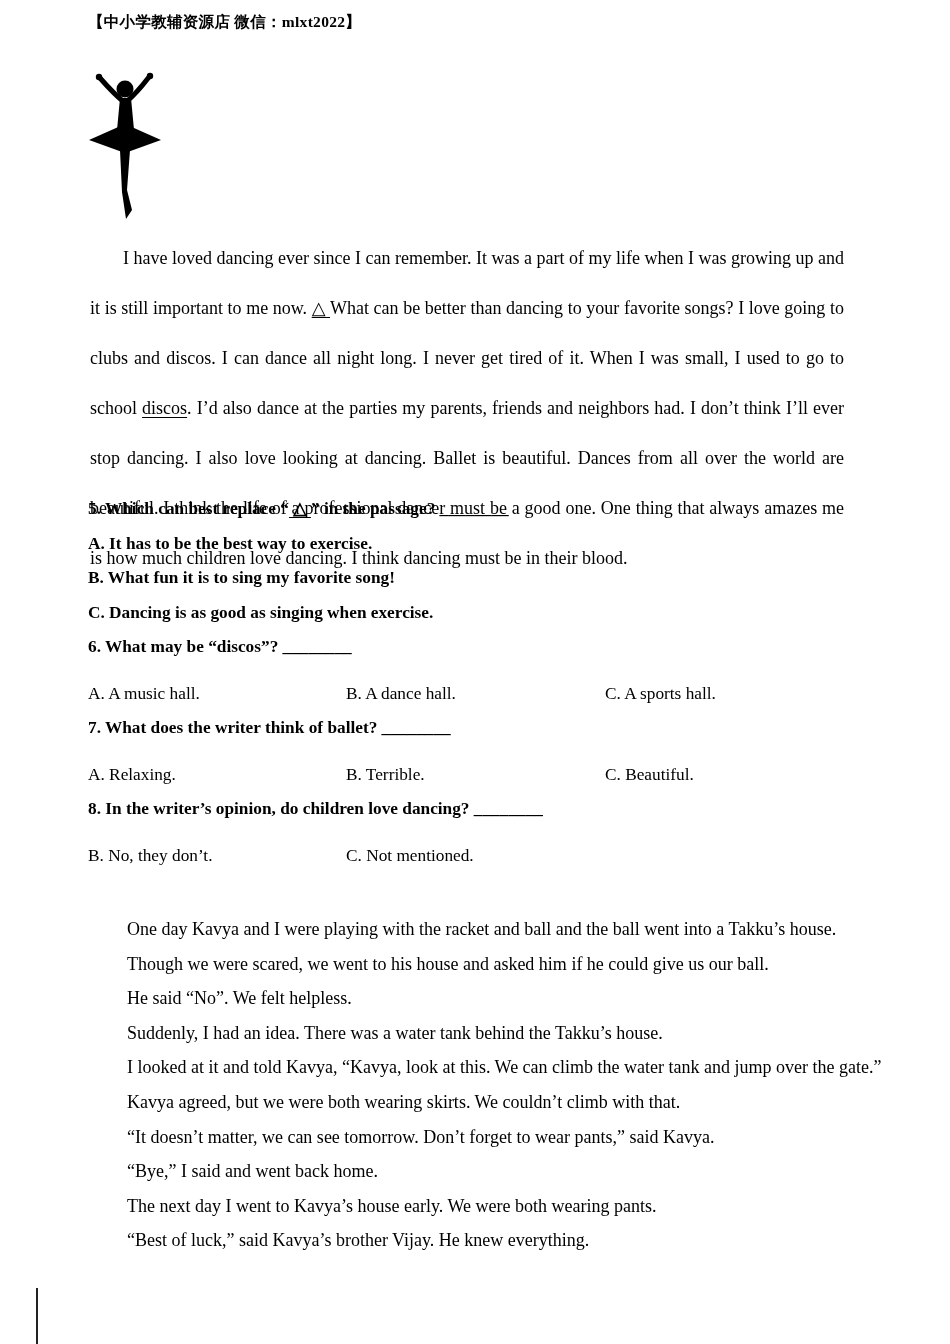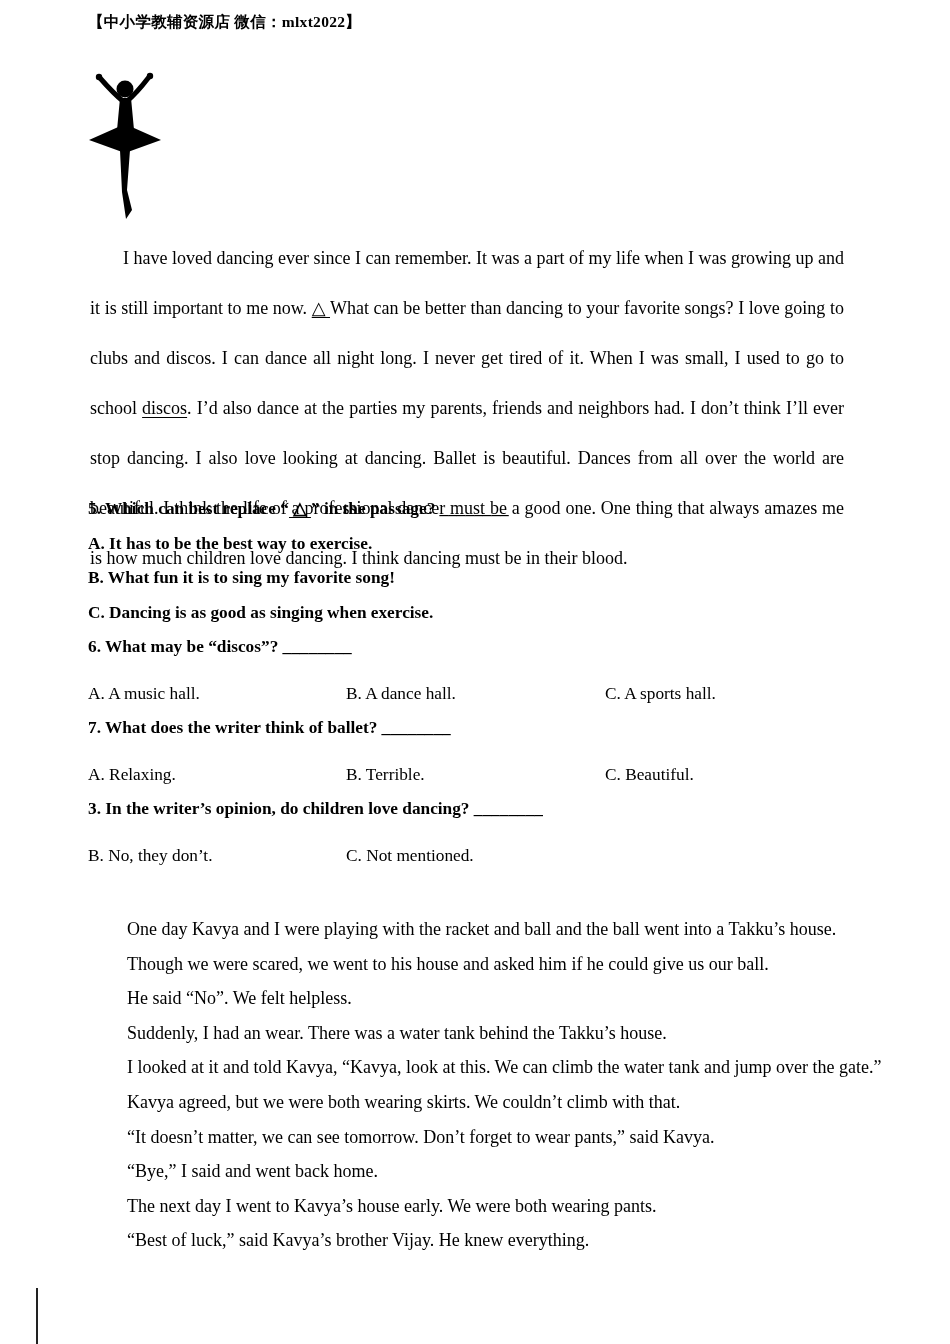--- a/index.html
+++ b/index.html
@@ -82,33 +82,33 @@
       <div>C. A sports hall.</div>
     </div>
 
     <div class="qline">7. What does the writer think of ballet? ________</div>
     <div class="optrow">
       <div>A. Relaxing.</div>
       <div>B. Terrible.</div>
       <div>C. Beautiful.</div>
     </div>
 
-    <div class="qline">3. In the writer’s opinion, do children love dancing? ________</div>
+    <div class="qline">8. In the writer’s opinion, do children love dancing? ________</div>
     <div class="optrow">
       <div>B. No, they don’t.</div>
       <div>C. Not mentioned.</div>
     </div>
 
   </div>
 
   <div class="passage2">
     <div class="p2line">One day Kavya and I were playing with the racket and ball and the ball went into a Takku’s house.</div>
     <div class="p2line">Though we were scared, we went to his house and asked him if he could give us our ball.</div>
     <div class="p2line">He said “No”. We felt helpless.</div>
-    <div class="p2line">Suddenly, I had an wear. There was a water tank behind the Takku’s house.</div>
+    <div class="p2line">Suddenly, I had an idea. There was a water tank behind the Takku’s house.</div>
     <div class="p2line">I looked at it and told Kavya, “Kavya, look at this. We can climb the water tank and jump over the gate.”</div>
     <div class="p2line">Kavya agreed, but we were both wearing skirts. We couldn’t climb with that.</div>
     <div class="p2line">“It doesn’t matter, we can see tomorrow. Don’t forget to wear pants,” said Kavya.</div>
     <div class="p2line">“Bye,” I said and went back home.</div>
     <div class="p2line">The next day I went to Kavya’s house early. We were both wearing pants.</div>
     <div class="p2line">“Best of luck,” said Kavya’s brother Vijay. He knew everything.</div>
   </div>
 
   <div class="edge-line"></div>
 

